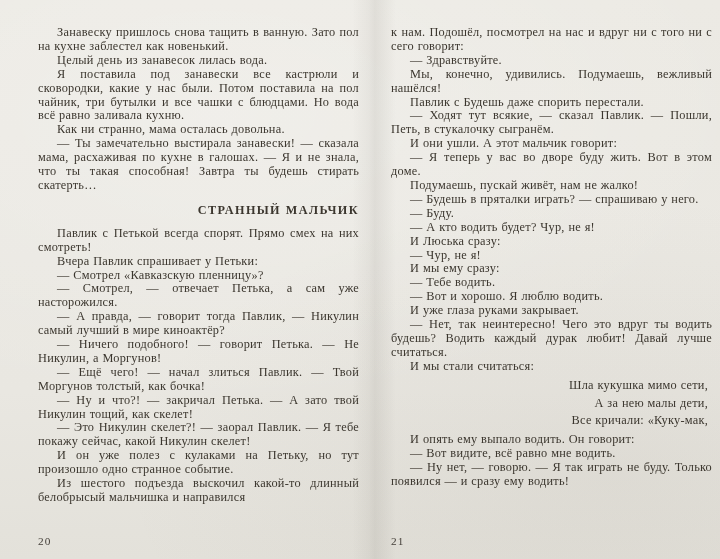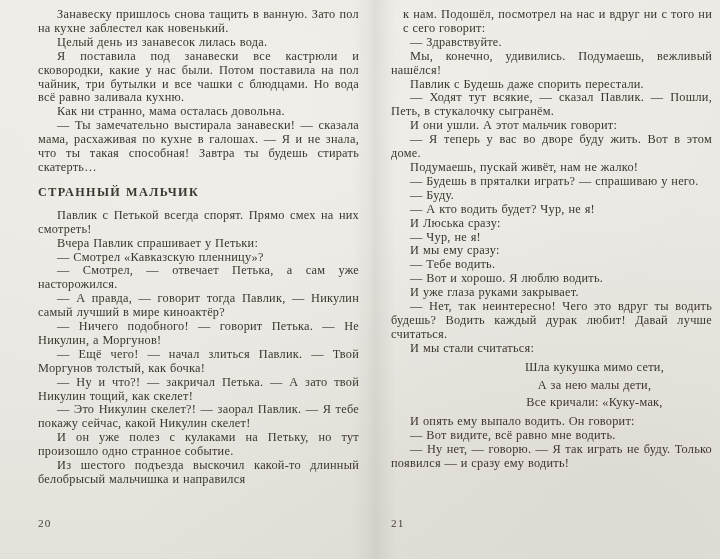--- a/index.html
+++ b/index.html
@@ -18,42 +18,42 @@
       radial-gradient(ellipse 700px 400px at 85% 85%, rgba(120,110,95,0.08), rgba(0,0,0,0) 70%),
       linear-gradient(to bottom, #eceae4 0%, #e9e7e1 70%, #e3e1da 100%);
   }
   .gutter {
     position: absolute; left: 352px; top: 0; width: 44px; height: 559px;
     background: linear-gradient(to right,
       rgba(0,0,0,0) 0%, rgba(70,65,55,0.05) 38%,
       rgba(70,65,55,0.09) 52%, rgba(0,0,0,0) 100%);
   }
   .page {
-    position: absolute; top: 8px; height: 531px; width: 321px;
+    position: absolute; top: 26px; height: 531px; width: 321px;
   }
   .page-left  { left: 38px; }
   .page-right { left: 391px; }
   .text-block {
     font-size: 12.3px;
     line-height: 13.9px;
     letter-spacing: 0.25px;
     word-spacing: 0.4px;
     text-align: justify;
   }
   .para { margin: 0; text-indent: 1.55em; }
-  .para.noindent { text-indent: 0; margin-left: 12px; }
+  .para.noindent { text-indent: 0; }
   .story-heading {
     margin: 11px 0 9px 0;
-    text-align: left; text-indent: 0;
+    text-align: right; text-indent: 0;
     font-weight: bold;
     font-size: 12.2px;
     letter-spacing: 1.4px;
   }
   .verse { margin: 5px 0 5px 86px; }
-  .verse-line { margin: 4px; text-indent: 0; text-align: center; }
+  .verse-line { margin: 4px; text-indent: 0; text-align: right; }
   .page-number {
     position: absolute; bottom: 10px; left: 0; width: 100%;
     text-align: left;
     font-size: 11.3px; letter-spacing: 1px;
     color: #45403a;
   }
 </style>
 </head>
 <body>
 

